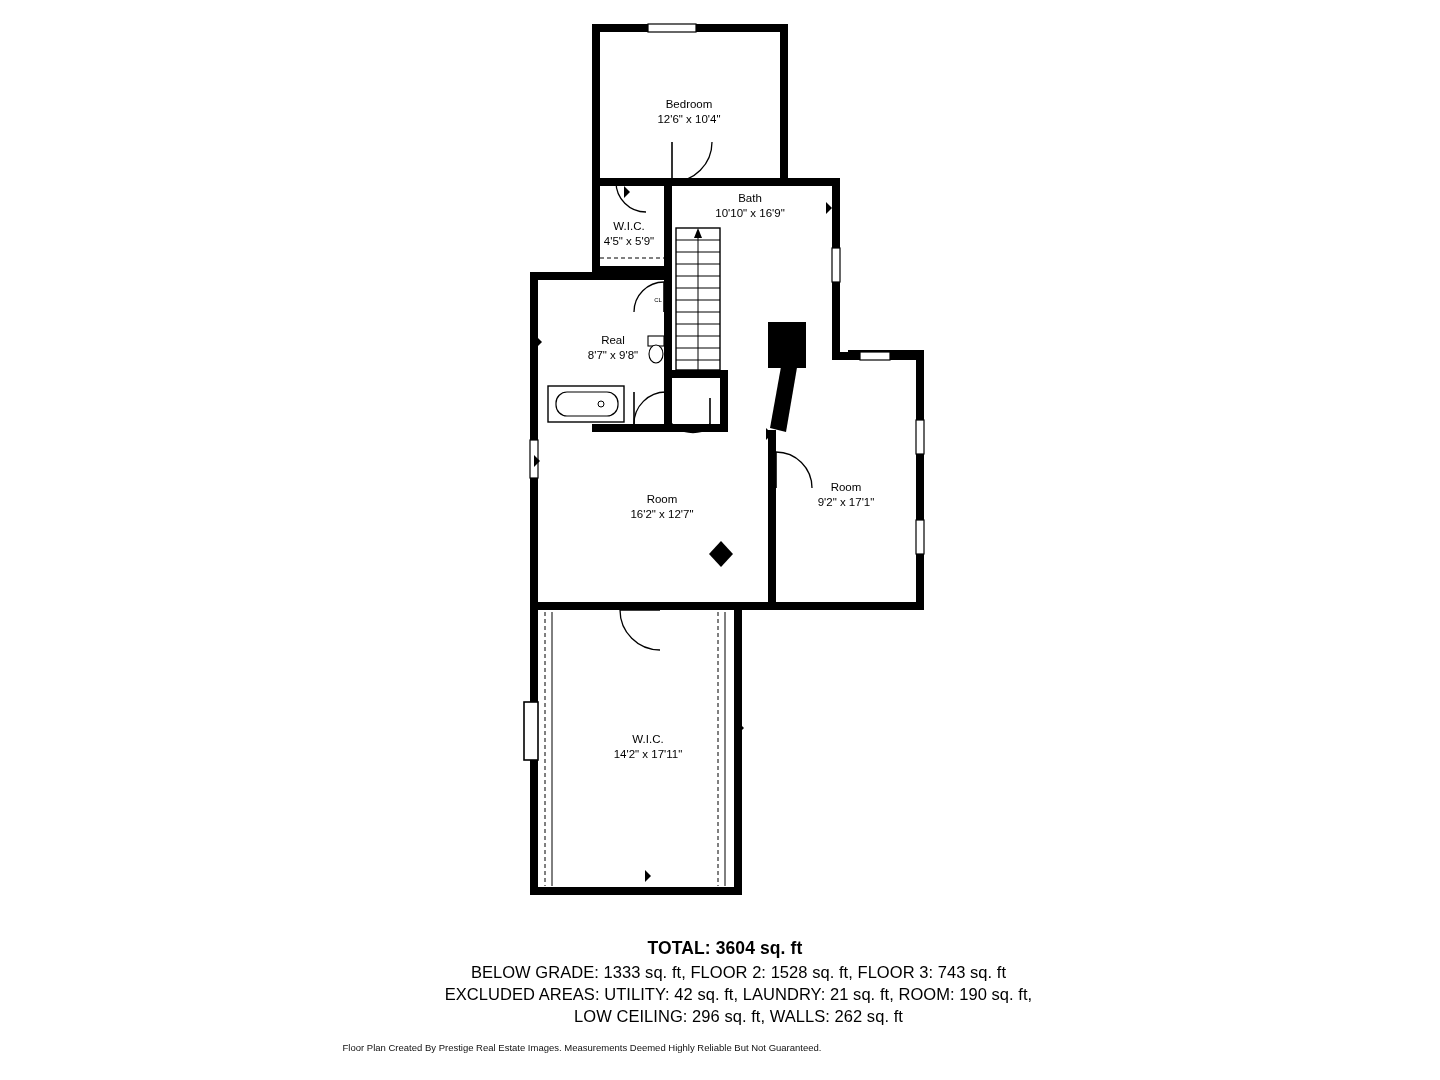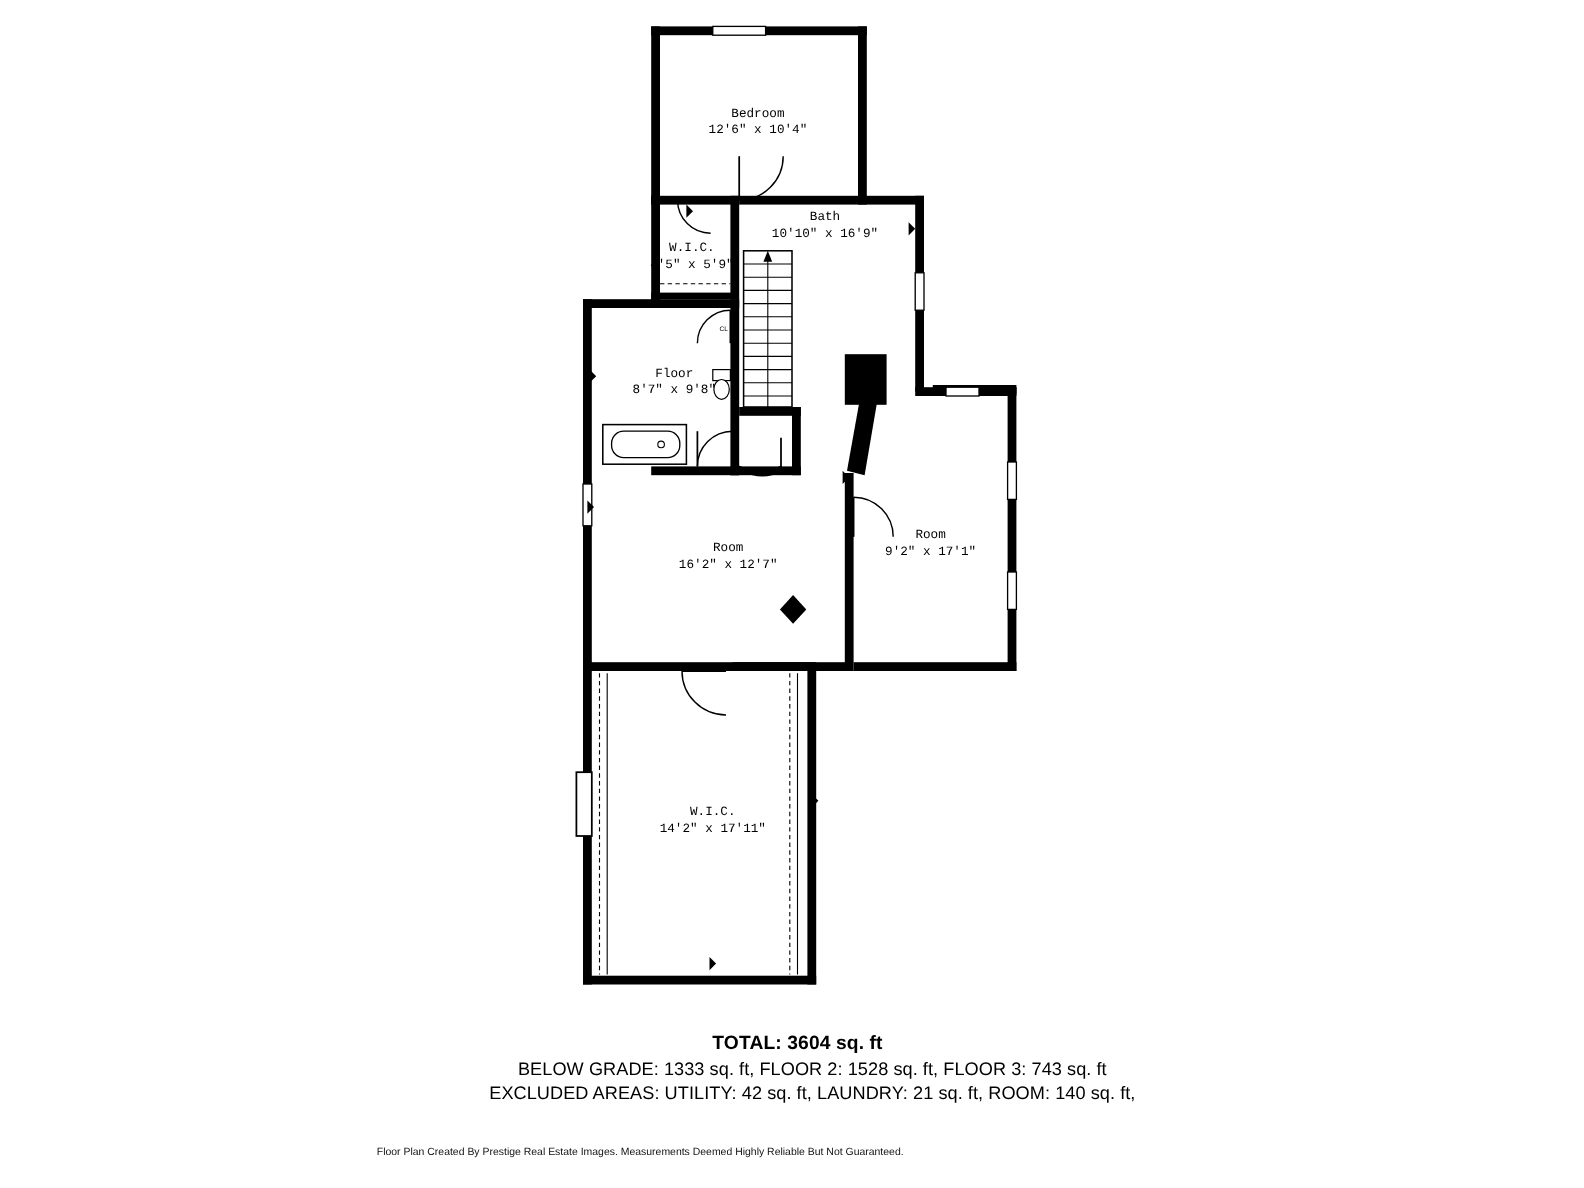--- a/index.html
+++ b/index.html
@@ -25,21 +25,21 @@
   svg.plan {
     display: block;
     width: 1440px;
     height: 940px;
   }
   .room-label {
     position: absolute;
     text-align: center;
     line-height: 1.28;
     color: #000;
-    font-family: Liberation Mono, monospace;
+    font-family: Liberation Sans, sans-serif;
     white-space: nowrap;
     transform: translate(-50%, -50%);
   }
   .room-label .rl-name {
     display: block;
     font-size: 11.5px;
   }
   .room-label .rl-dims {
     display: block;
     font-size: 11.5px;
@@ -239,21 +239,21 @@
     <span class="rl-name">Bath</span>
     <span class="rl-dims">10'10" x 16'9"</span>
   </div>
 
   <div class="room-label" style="left:629px; top:234px;">
     <span class="rl-name">W.I.C.</span>
     <span class="rl-dims">4'5" x 5'9"</span>
   </div>
 
   <div class="room-label" style="left:613px; top:348px;">
-    <span class="rl-name">Floor</span>
+    <span class="rl-name">Real</span>
     <span class="rl-dims">8'7" x 9'8"</span>
   </div>
 
   <div class="room-label" style="left:662px; top:507px;">
     <span class="rl-name">Room</span>
     <span class="rl-dims">16'2" x 12'7"</span>
   </div>
 
   <div class="room-label" style="left:846px; top:495px;">
     <span class="rl-name">Room</span>
@@ -264,16 +264,17 @@
     <span class="rl-name">W.I.C.</span>
     <span class="rl-dims">14'2" x 17'11"</span>
   </div>
 
   <div class="tiny-label" style="left:658px; top:300px;">CL</div>
 </div>
 
 <div id="summary">
   <div class="total-line">TOTAL: 3604 sq. ft</div>
   <div class="detail-line">BELOW GRADE: 1333 sq. ft, FLOOR 2: 1528 sq. ft, FLOOR 3: 743 sq. ft</div>
-  <div class="detail-line">EXCLUDED AREAS: UTILITY: 42 sq. ft, LAUNDRY: 21 sq. ft, ROOM: 140 sq. ft,</div>
+  <div class="detail-line">EXCLUDED AREAS: UTILITY: 42 sq. ft, LAUNDRY: 21 sq. ft, ROOM: 190 sq. ft,</div>
+  <div class="detail-line">LOW CEILING: 296 sq. ft, WALLS: 262 sq. ft</div>
 </div>
 
 <div id="disclaimer">Floor Plan Created By Prestige Real Estate Images. Measurements Deemed Highly Reliable But Not Guaranteed.</div>
 
 </body></html>

